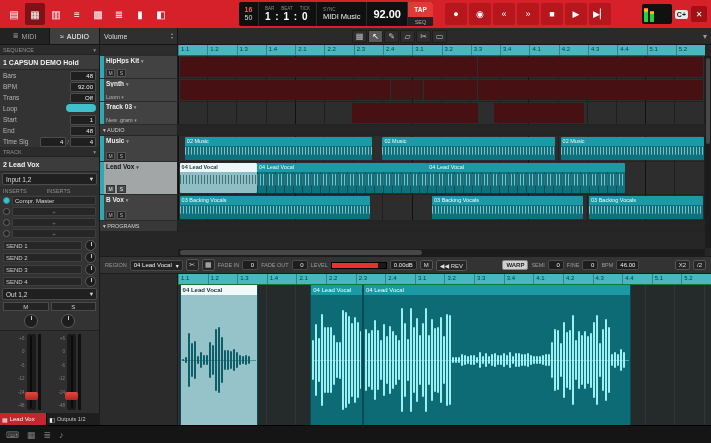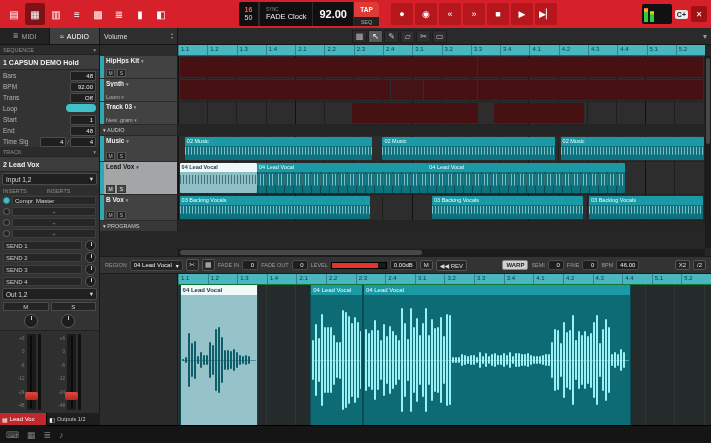--- a/index.html
+++ b/index.html
@@ -211,23 +211,33 @@
         <div class="tbi">▩</div>
         <div class="tbi">≣</div>
         <div class="tbi">▮</div>
         <div class="tbi">◧</div>
       </div>
     <div id="display">
       <div class="dstack">
         <span class="a">16</span>
         <span class="b">50</span>
       </div>
+      <div class="dcounter">
+        <div class="dlabels">
+          <span>BAR</span>
+          <span>BEAT</span>
+          <span>TICK</span>
+        </div>
+        <div class="dvals">
+          <span>1</span> : <span>1</span> : <span>0</span>
+        </div>
+      </div>
       <div class="dsync">
         <span class="dsynclab">SYNC</span>
-        <span class="dsyncval">FADE Clock</span>
+        <span class="dsyncval">MIDI Music</span>
       </div>
       <div class="dbpm">92.00</div>
       <div class="dtap">
         <div class="tapbtn">TAP</div>
         <div class="seqbtn">SEQ</div>
       </div>
     </div>
     <div id="transport">
         <div class="trb">●</div>
         <div class="trb">◉</div>

